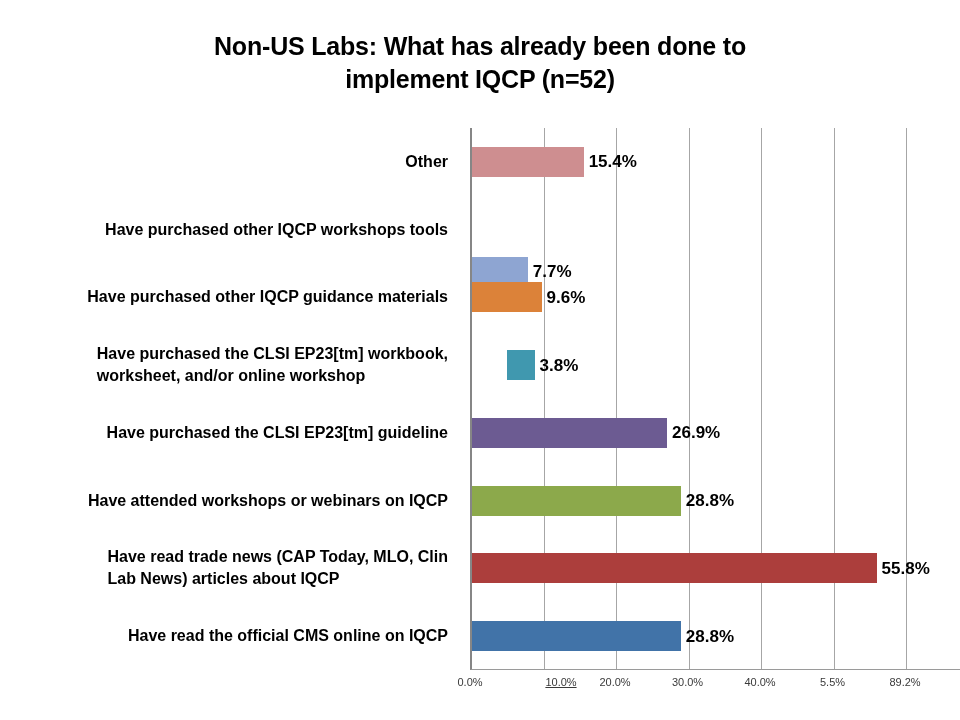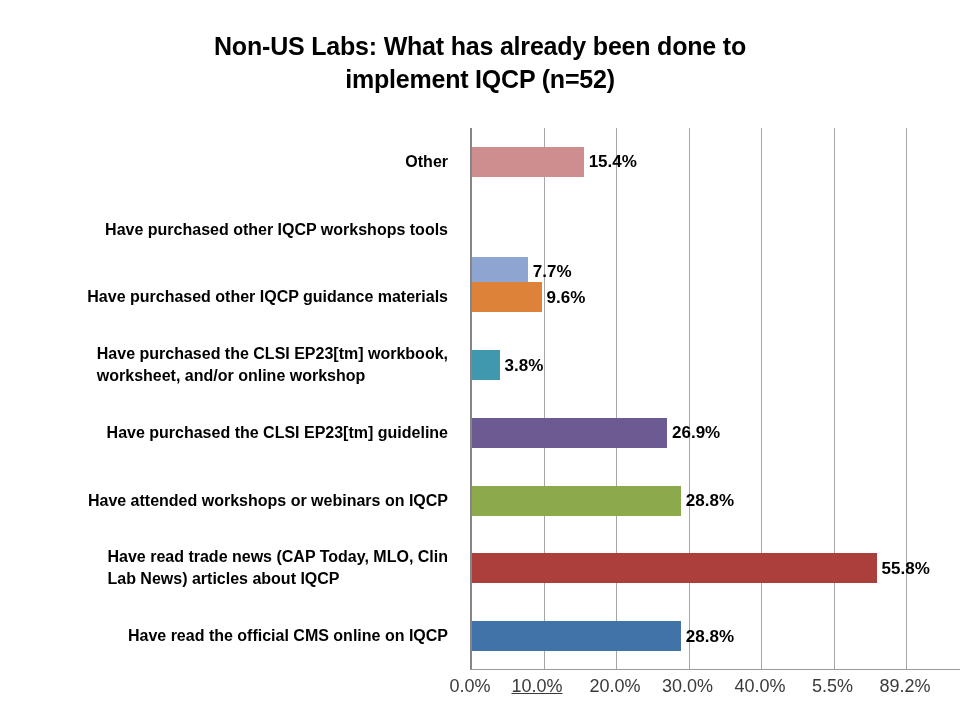--- a/index.html
+++ b/index.html
@@ -107,21 +107,21 @@
     left: 0;
     width: 960px;
     height: 24px;
   }
   .x-tick {
     position: absolute;
     top: 0;
     width: 90px;
     margin-left: -45px;
     text-align: center;
-    font-size: 18px;
+    font-size: 11px;
     color: #3a3a3a;
     font-family: "Liberation Sans", sans-serif;
   }
 </style>
 </head>
 <body>
 
 <div id="chart-root">
 
   <div id="chart-title">
@@ -186,21 +186,21 @@
         <span class="bar-value">15.4%</span>
       </div>
       <div class="bar-row" style="top: 86.625px; height: 30px; margin-top: 42px;">
         <div class="bar" title="Have purchased other IQCP software tools: 7.7%" style="width: 55.825px; background: rgb(142, 165, 210);"></div>
         <span class="bar-value">7.7%</span>
       </div>
       <div class="bar-row" style="top: 154.375px; height: 30px;">
         <div class="bar" title="Have purchased other IQCP guidance materials: 9.6%" style="width: 69.6px; background: rgb(220, 130, 57);"></div>
         <span class="bar-value">9.6%</span>
       </div>
-      <div class="bar-row" style="top: 222.125px; height: 30px;">
+      <div class="bar-row" style="top: 222.125px; height: 30px; margin-left: 35px;">
         <div class="bar" title="Have purchased the CLSI EP23[tm] workbook, worksheet, and/or online workshop: 3.8%" style="width: 27.55px; background: rgb(64, 152, 175);"></div>
         <span class="bar-value">3.8%</span>
       </div>
       <div class="bar-row" style="top: 289.875px; height: 30px;">
         <div class="bar" title="Have purchased the CLSI EP23[tm] guideline: 26.9%" style="width: 195.025px; background: rgb(108, 91, 146);"></div>
         <span class="bar-value">26.9%</span>
       </div>
       <div class="bar-row" style="top: 357.625px; height: 30px;">
         <div class="bar" title="Have attended workshops or webinars on IQCP: 28.8%" style="width: 208.8px; background: rgb(140, 169, 75);"></div>
         <span class="bar-value">28.8%</span>
@@ -210,21 +210,21 @@
         <span class="bar-value">55.8%</span>
       </div>
       <div class="bar-row" style="top: 493.125px; height: 30px;">
         <div class="bar" title="Have read the official CMS memos on IQCP: 28.8%" style="width: 208.8px; background: rgb(65, 115, 168);"></div>
         <span class="bar-value">28.8%</span>
       </div>
     </div>
 
   <div id="x-axis-labels">
       <div class="x-tick" style="left: 470px;">0.0%</div>
-      <div class="x-tick" style="left: 537px; text-decoration: underline;">10.0%</div>
+      <div class="x-tick" style="left: 561px; text-decoration: underline;">10.0%</div>
       <div class="x-tick" style="left: 615px;">20.0%</div>
       <div class="x-tick" style="left: 687.5px;">30.0%</div>
       <div class="x-tick" style="left: 760px;">40.0%</div>
       <div class="x-tick" style="left: 832.5px;">5.5%</div>
       <div class="x-tick" style="left: 905px;">89.2%</div>
     </div>
 
 </div>
 
 </body></html>

